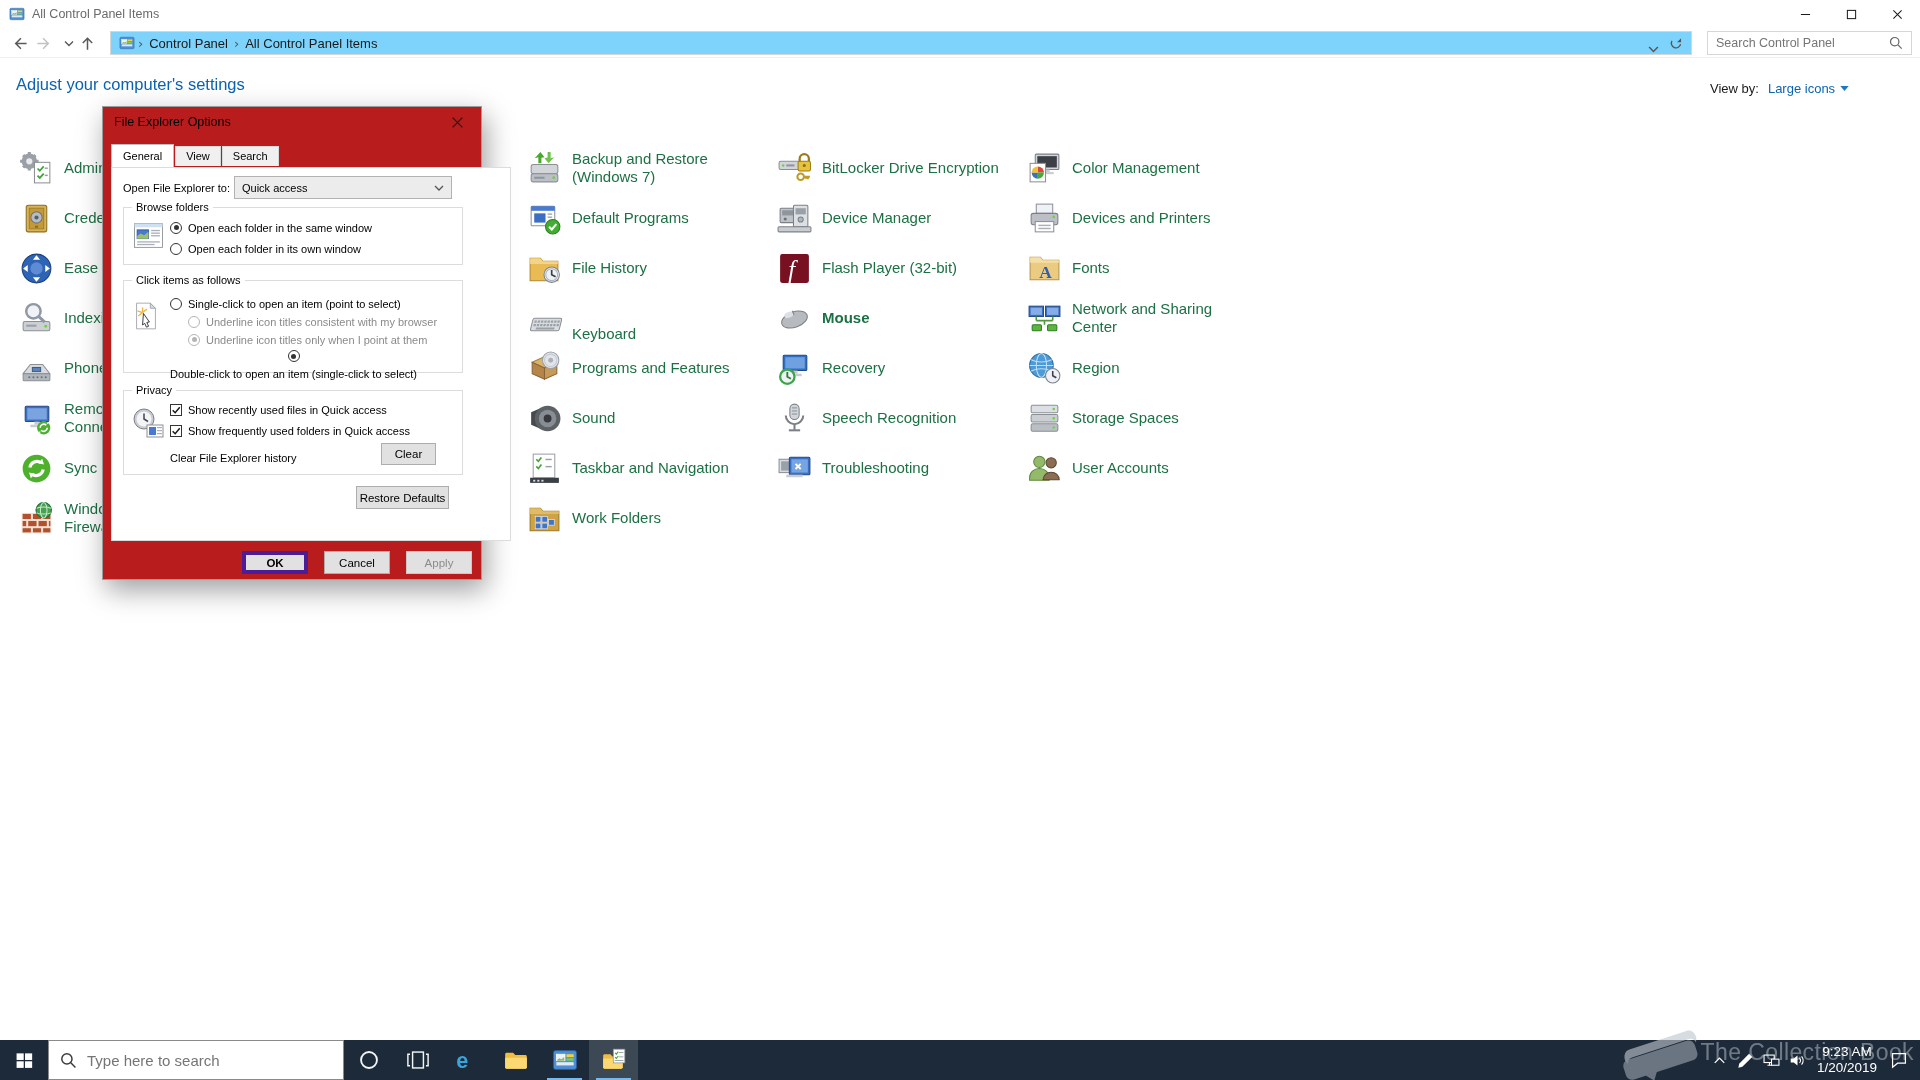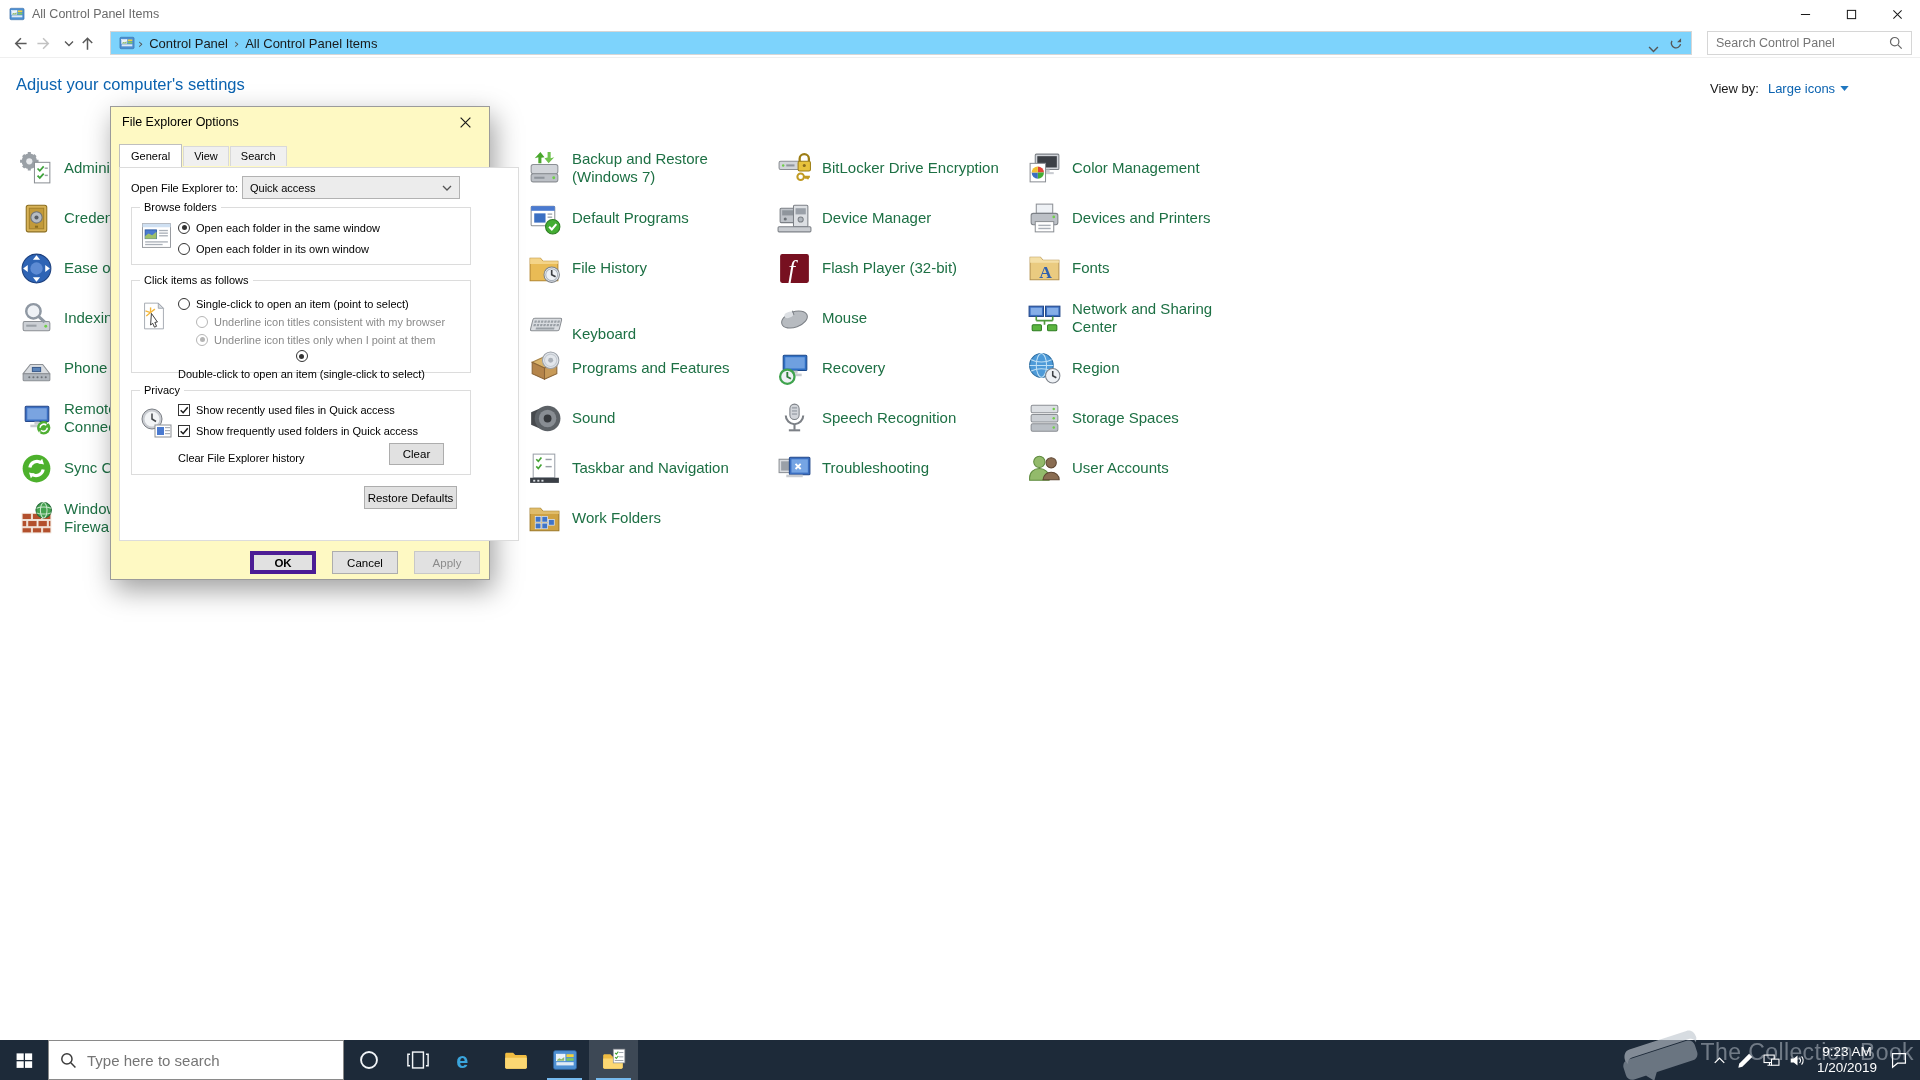--- a/index.html
+++ b/index.html
@@ -35,21 +35,21 @@
   .viewby .vb-label { color:#1a1a1a; }
   .vb-link { color:var(--accent,#0b63b0); display:flex; align-items:center; gap:5px; }
   .vb-caret { width:9px; height:5px; display:inline-block; }
 
   .cp-item { position:absolute; height:50px; display:flex; align-items:center; gap:9px; cursor:default; }
   .cp-icon { width:37px; height:37px; flex:0 0 37px; }
   .cp-icon svg, .title-icon svg, .addr-icon svg, .mag svg, .vb-caret svg { width:100%; height:100%; display:block; }
   .cp-label { font-size:15px; line-height:18px; color:var(--green,#1d7044); white-space:nowrap; }
 
   
-  .dialog { position:absolute; left:110px; top:106px; width:380px; height:474px; background:#fef9c3; border:1px solid #9b9b9b; box-shadow:4px 10px 26px rgba(0,0,0,.38); z-index:10; font-size:11px; color:#000; }
+  .dialog { position:absolute; left:102px; top:106px; width:380px; height:474px; background:#b91c1c; border:1px solid #9b9b9b; box-shadow:4px 10px 26px rgba(0,0,0,.38); z-index:10; font-size:11px; color:#000; }
   .dlg-titlebar { position:absolute; top:0; left:0; right:0; height:30px; }
   .dlg-title { position:absolute; left:11px; top:8px; font-size:12.5px; color:#000; }
   .dlg-close { position:absolute; top:1px; right:1px; width:45px; height:29px; display:flex; align-items:center; justify-content:center; }
   .dlg-close svg { width:13px; height:13px; }
   .tabs { position:absolute; left:8px; top:37px; display:flex; align-items:flex-end; }
   .tab { padding:3px 10px 4px; border:1px solid #d9d9d9; border-bottom:none; background:#f0f0f0; margin-right:1px; font-size:11px; position:relative; z-index:1; }
   .tab.active { background:#fff; border-color:#bfbfbf; padding:5px 11px 5px; z-index:3; margin-bottom:-1px; }
   .page { position:absolute; left:8px; top:60px; width:400px; height:374px; border:1px solid #dcdcdc; background:#fff; }
   .open-label { position:absolute; left:11px; top:14px; }
   .cmb { position:absolute; left:122px; top:8px; width:218px; height:23px; background:#ececec; border:1px solid #b2b2b2; display:flex; align-items:center; padding:0 7px; }
@@ -524,21 +524,21 @@
           <span class="cp-icon">
             <svg viewBox="0 0 36 36">
               <rect x="4" y="4" width="28" height="28" rx="2" fill="#771020"></rect>
               <text x="12" y="27" font-size="24" font-style="italic" font-family="Liberation Serif, serif" fill="#fff">f</text>
             </svg>
           </span>
           <span class="cp-label">
             <div>Flash Player (32-bit)</div>
           </span>
         </div>
-        <div class="cp-item" style="left: 776px; top: 293px;">
+        <div class="cp-item" style="left: 776px; top: 293px; font-weight: bold;">
           <span class="cp-icon">
             <svg viewBox="0 0 36 36">
               <ellipse cx="18" cy="19" rx="13" ry="7.5" transform="rotate(-20 18 19)" fill="#b7bbc0" stroke="#7c8086"></ellipse>
               <ellipse cx="12.5" cy="14.5" rx="4.5" ry="2.8" transform="rotate(-20 12.5 14.5)" fill="#dcdfe3"></ellipse>
               <line x1="16" y1="10.5" x2="17.5" y2="14.5" stroke="#7c8086"></line>
             </svg>
           </span>
           <span class="cp-label">
             <div>Mouse</div>
           </span>

